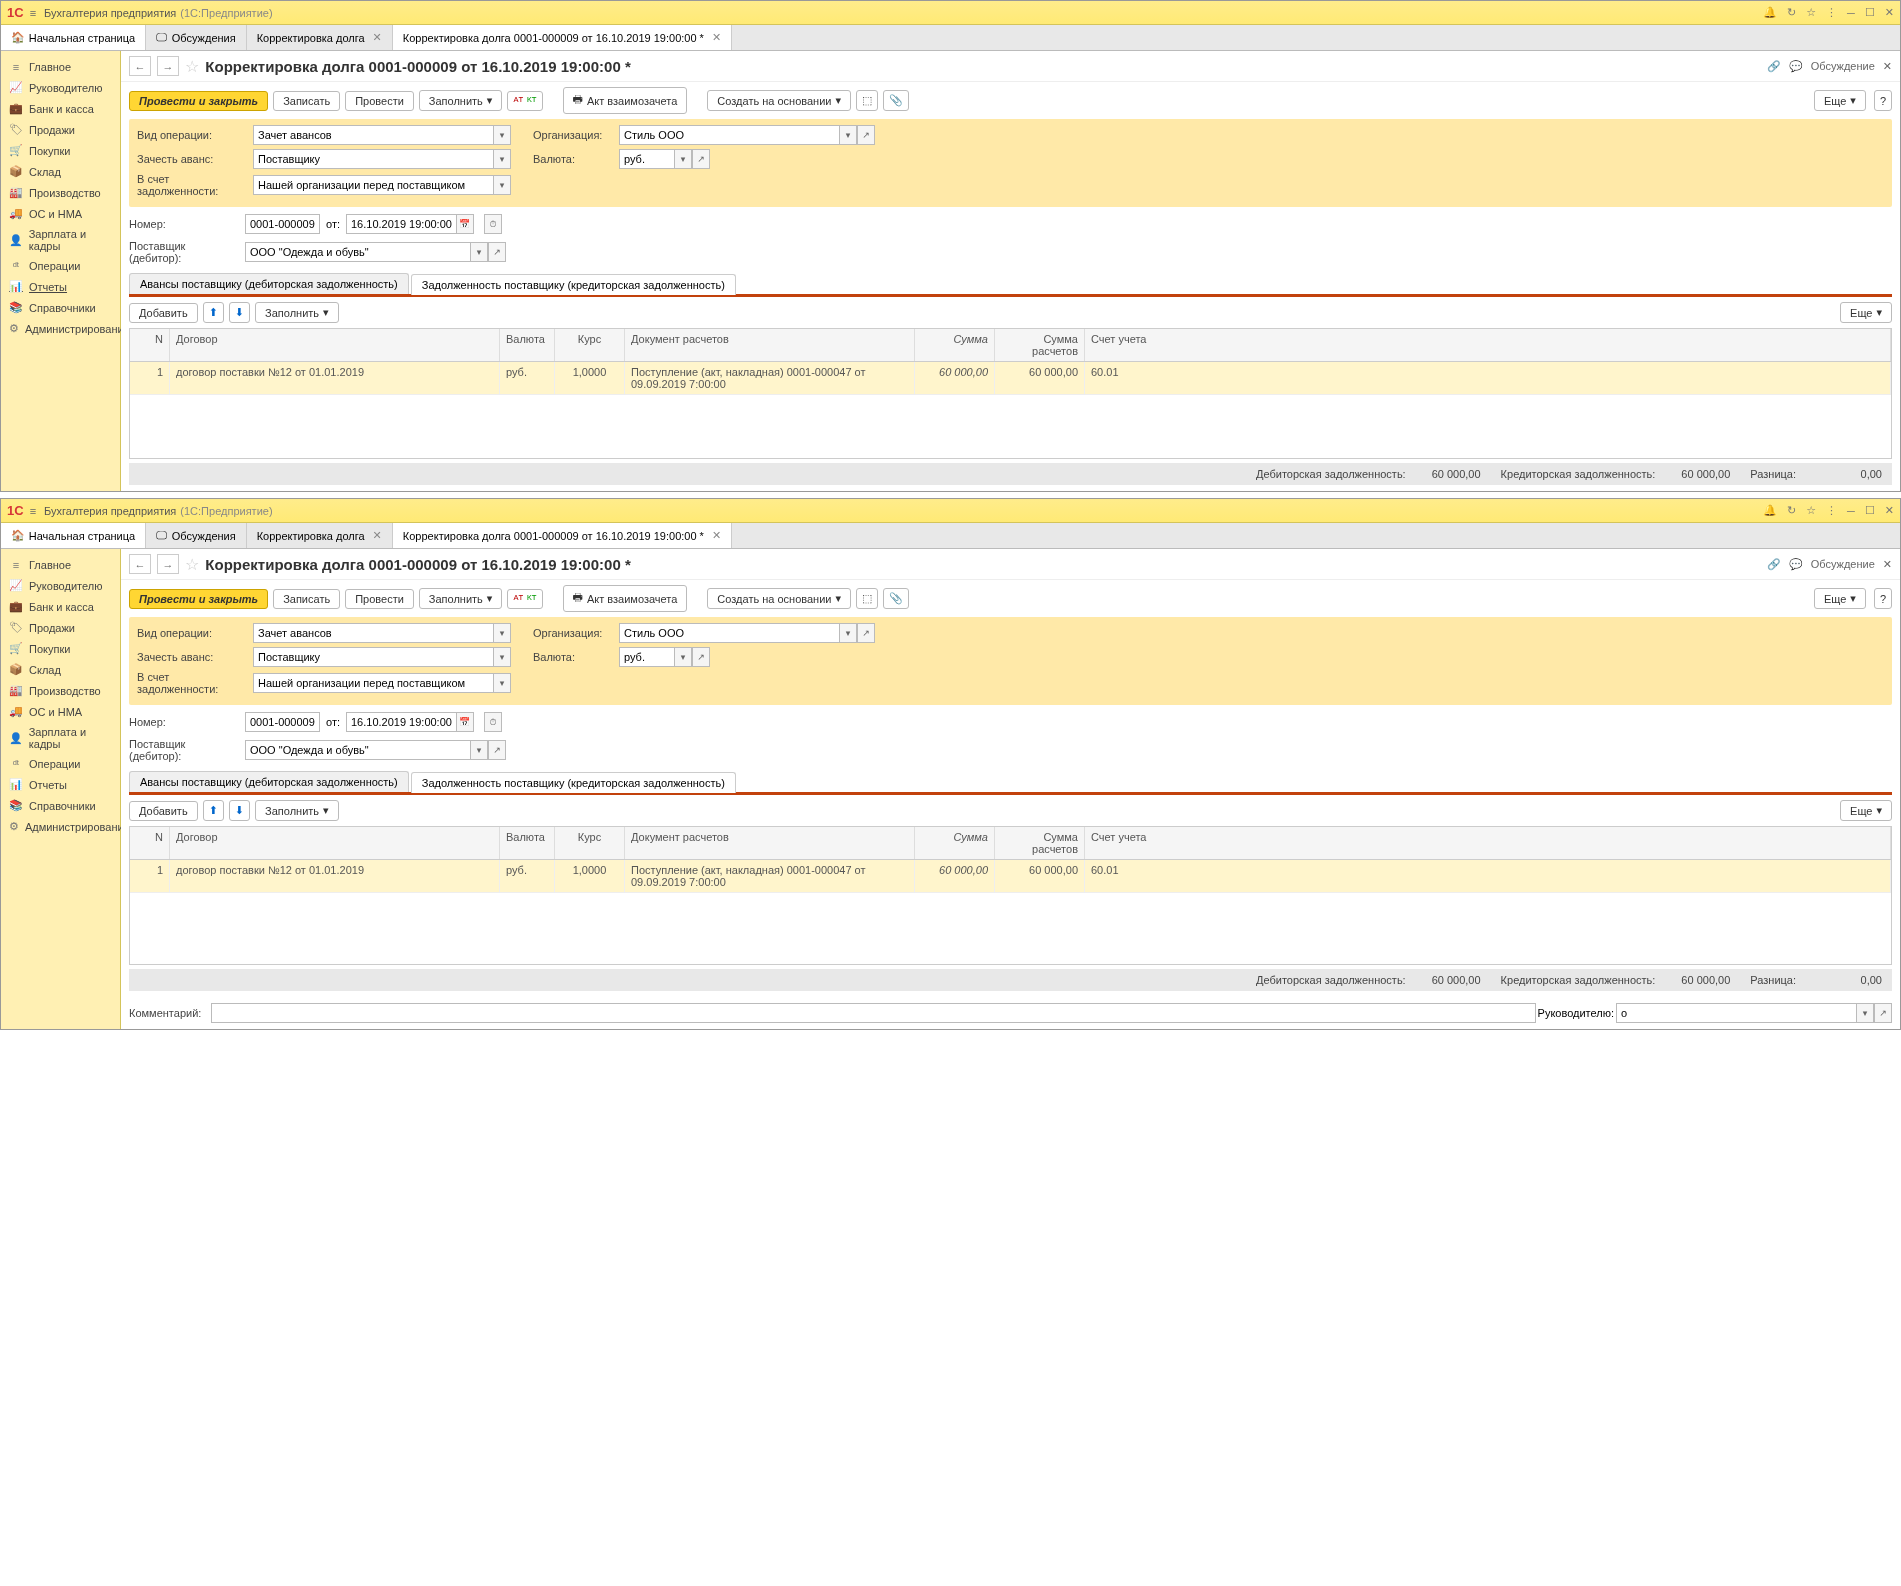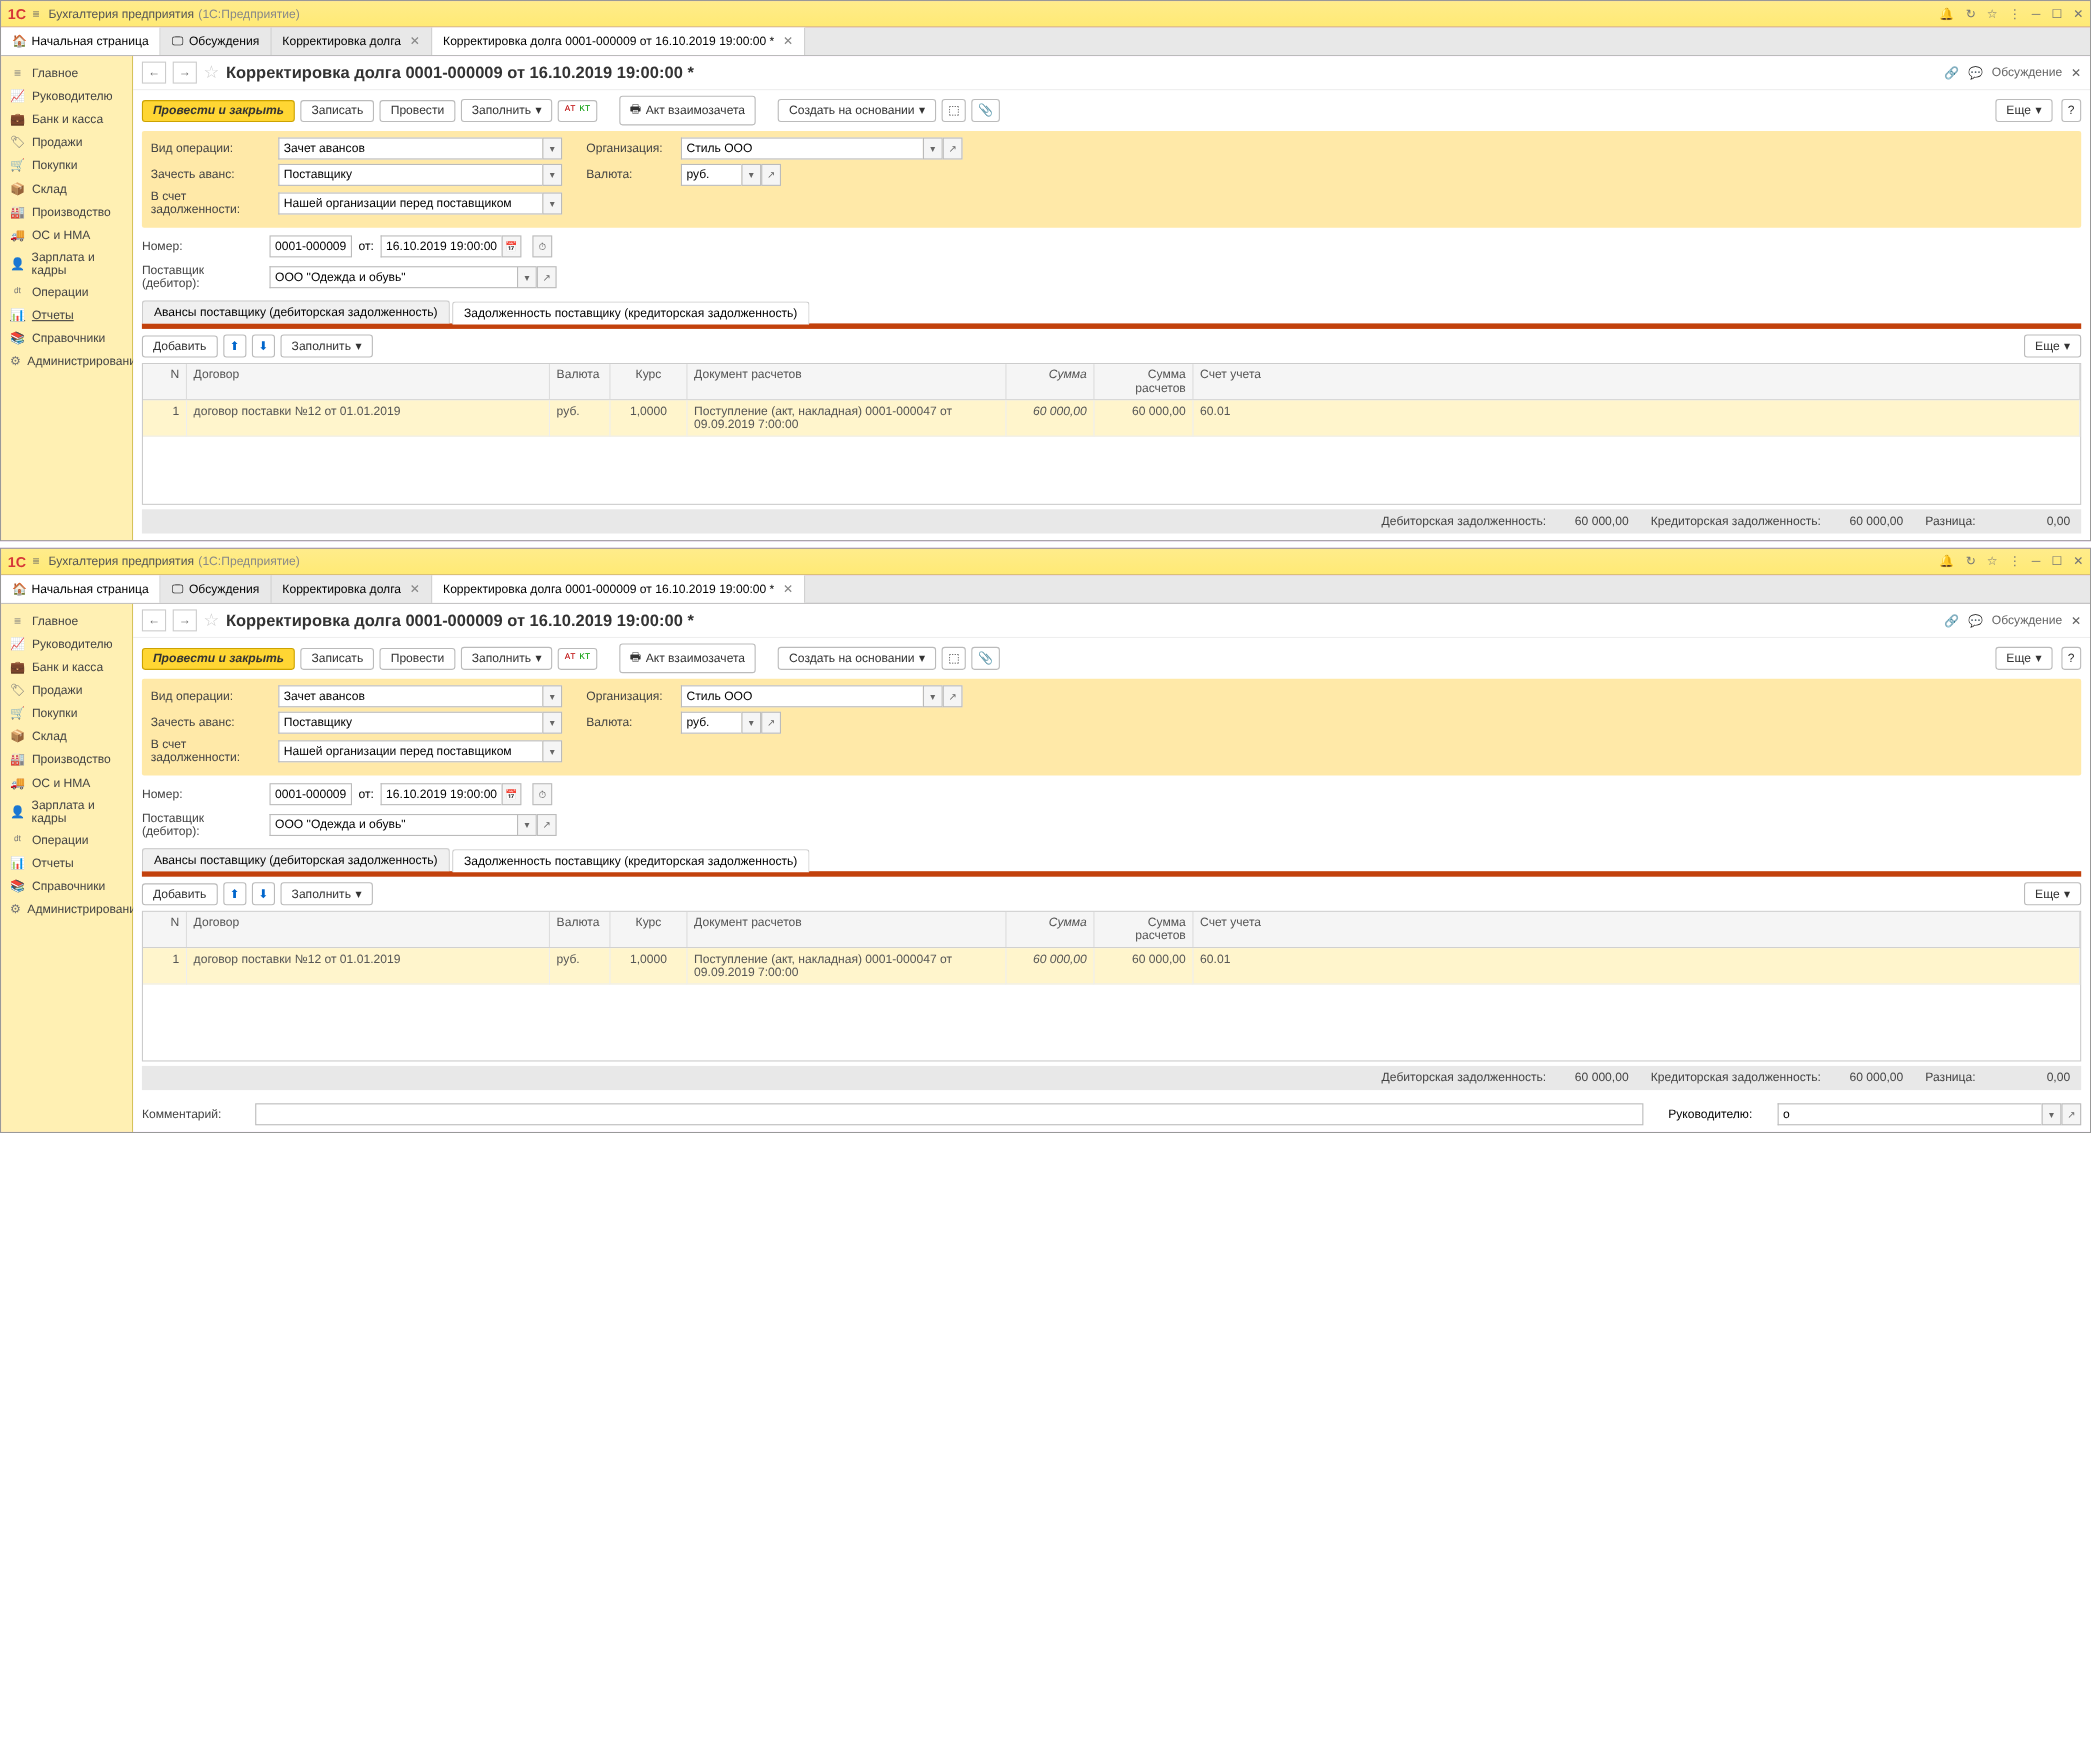--- a/index.html
+++ b/index.html
@@ -36,40 +36,40 @@
 .tb-right{margin-left:auto;display:flex;gap:8px;}
 .formarea{background:#ffe9a8;padding:6px 8px;margin:0 8px 4px;border-radius:2px;}
 .frow{display:flex;align-items:center;margin-bottom:4px;gap:6px;}
 .flabel{width:110px;color:#444;}
 .finput{border:1px solid #bbb;background:#fff;padding:2px 4px;height:20px;}
 .fselect{display:flex;align-items:center;}
 .fselect .finput{border-right:none;}
 .fselbtn{border:1px solid #bbb;background:#f5f5f5;width:18px;height:20px;display:flex;align-items:center;justify-content:center;color:#666;cursor:pointer;font-size:9px;}
 .plainrow{display:flex;align-items:center;padding:3px 8px;gap:6px;}
 .plabel{width:110px;color:#444;}
-.doctabs{display:flex;margin:6px 8px 0;border-bottom:5px solid #c2410c;}
+.doctabs{display:flex;margin:6px 8px 0;border-bottom:3px solid #c2410c;}
 .dtab{padding:4px 10px;border:1px solid #ccc;border-bottom:none;background:#f0f0f0;margin-right:2px;cursor:pointer;border-radius:3px 3px 0 0;}
 .dtab.active{background:#fff;position:relative;top:1px;}
 .tabletb{display:flex;align-items:center;padding:5px 8px;gap:5px;}
 .grid{margin:0 8px;border:1px solid #ccc;flex:1;background:#fff;}
 .ghdr{display:flex;background:#f5f5f5;border-bottom:1px solid #ccc;}
 .gcell{padding:4px 6px;border-right:1px solid #ddd;color:#555;}
 .grow{display:flex;background:#fff5cc;}
 .grow .gcell{border-right:1px solid #eee;border-bottom:1px solid #eee;}
 .c-n{width:40px;text-align:right;}
 .c-dog{width:330px;}
 .c-val{width:55px;}
 .c-kurs{width:70px;text-align:center;}
 .c-doc{width:290px;}
 .c-sum{width:80px;text-align:right;font-style:italic;}
 .c-sumr{width:90px;text-align:right;}
 .c-acc{flex:1;}
 .footer{display:flex;background:#e8e8e8;padding:5px 10px;margin:4px 8px 6px;align-items:center;gap:20px;color:#444;}
 .footer-pair{display:flex;align-items:flex-end;gap:26px;}
-.commentrow{display:flex;align-items:center;padding:6px 8px;gap:23px;}
+.commentrow{display:flex;align-items:center;padding:6px 8px;gap:2px;}
 .commentrow .finput{flex:1;}
 </style>
 </head>
 <body>
 
 <div class="window">
 <div class="titlebar">
  <span class="logo">1C</span>
  <span class="ham">≡</span>
  <span class="titlebar-title">Бухгалтерия предприятия</span>

